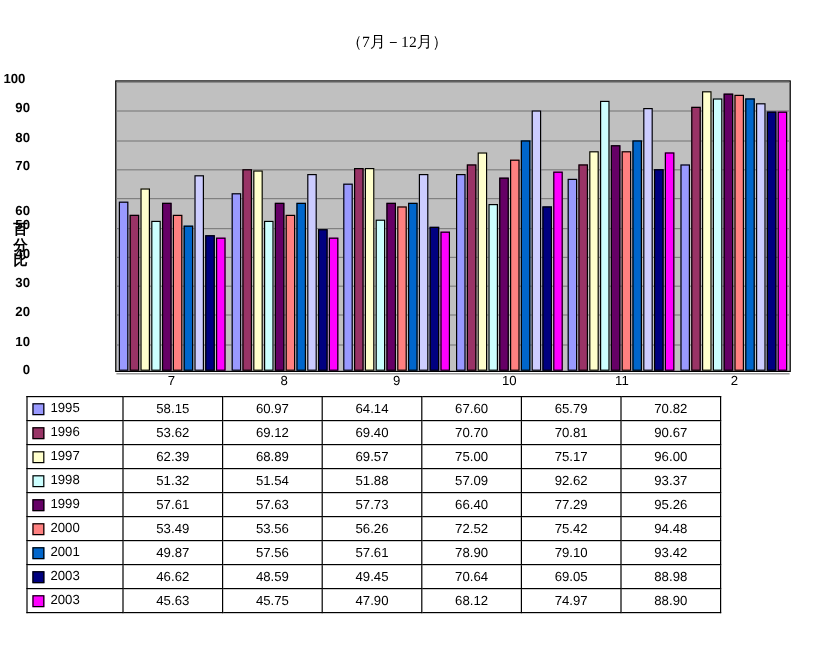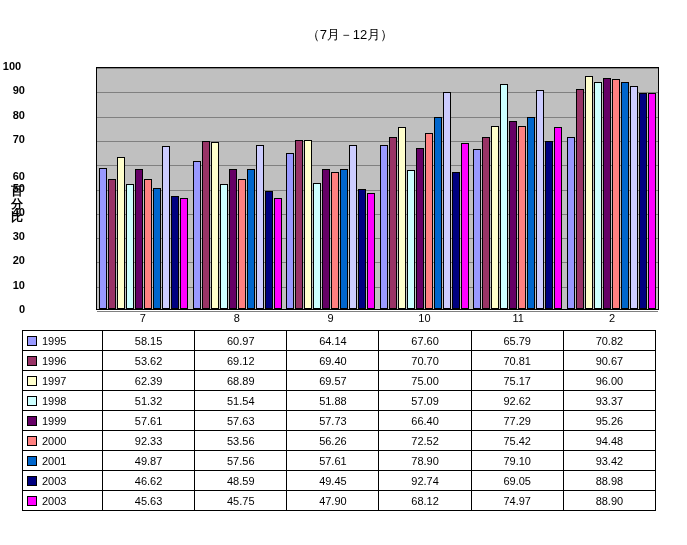--- a/index.html
+++ b/index.html
@@ -1,21 +1,21 @@
 <!DOCTYPE html>
 <html><head>
 <meta charset="utf-8">
 <style>
   html,body{margin:0;padding:0;background:#ffffff;}
   body{width:687px;height:545px;font-family:"Liberation Sans",sans-serif;position:relative;overflow:hidden;}
   #frame{position:absolute;left:0;top:0;width:687px;height:545px;}
 
   
-  .title{position:absolute;left:220px;top:22px;width:260px;text-align:center;
-         font-size:13px;color:#000;line-height:26px;}
+  .title{position:absolute;left:201px;top:22px;width:260px;text-align:center;
+         font-size:13px;color:#000;line-height:26px;font-family:Liberation Serif, serif;}
 
   
   .ylabel{position:absolute;left:10px;top:185px;width:14px;font-size:12px;font-weight:bold;
           color:#000;line-height:13px;text-align:center;}
 
   
   .plot{position:absolute;left:96px;top:67px;width:563px;height:243px;
         background:#c0c0c0;border:1px solid #000;box-sizing:border-box;}
   .gridline{position:absolute;left:0;width:100%;height:1px;background:#808080;}
   .ytick{position:absolute;right:662px;width:26px;text-align:right;font-size:11px;
@@ -23,21 +23,21 @@
 
   .groups{position:absolute;left:0;top:0;width:100%;height:100%;display:flex;}
   .group{flex:1 1 0;display:flex;align-items:flex-end;justify-content:center;gap:0px;height:100%;
          position:relative;}
   .bar{width:8px;margin:0 0.5px;}
 
   .xlabels{position:absolute;left:96px;top:312px;width:563px;height:16px;display:flex;}
   .xlab{flex:1 1 0;text-align:center;font-size:11px;color:#000;}
 
   
-  table{position:absolute;left:22px;top:330px;width:634px;border-collapse:collapse;
+  table{position:absolute;left:22px;top:330px;width:579px;border-collapse:collapse;
         table-layout:fixed;}
   td{border:1px solid #000;height:19px;font-size:11px;color:#000;padding:0;}
   td.serieslab{width:75px;padding-left:4px;white-space:nowrap;}
   td.val{text-align:center;}
   .swatch{display:inline-block;width:8px;height:8px;border:1px solid #000;
           margin-right:5px;vertical-align:middle;}
   .sname{vertical-align:middle;}
 </style>
 </head>
 <body>
@@ -203,42 +203,42 @@
           <td class="serieslab"><span class="swatch" style="background: rgb(102, 0, 102);"></span><span class="sname">1999</span></td>
           <td class="val">57.61</td>
           <td class="val">57.63</td>
           <td class="val">57.73</td>
           <td class="val">66.40</td>
           <td class="val">77.29</td>
           <td class="val">95.26</td>
         </tr>
         <tr>
           <td class="serieslab"><span class="swatch" style="background: rgb(255, 128, 128);"></span><span class="sname">2000</span></td>
-          <td class="val">92.33</td>
+          <td class="val">53.49</td>
           <td class="val">53.56</td>
           <td class="val">56.26</td>
           <td class="val">72.52</td>
           <td class="val">75.42</td>
           <td class="val">94.48</td>
         </tr>
         <tr>
           <td class="serieslab"><span class="swatch" style="background: rgb(0, 102, 204);"></span><span class="sname">2001</span></td>
           <td class="val">49.87</td>
           <td class="val">57.56</td>
           <td class="val">57.61</td>
           <td class="val">78.90</td>
           <td class="val">79.10</td>
           <td class="val">93.42</td>
         </tr>
         <tr>
           <td class="serieslab"><span class="swatch" style="background: rgb(0, 0, 128);"></span><span class="sname">2003</span></td>
           <td class="val">46.62</td>
           <td class="val">48.59</td>
           <td class="val">49.45</td>
-          <td class="val">92.74</td>
+          <td class="val">70.64</td>
           <td class="val">69.05</td>
           <td class="val">88.98</td>
         </tr>
         <tr>
           <td class="serieslab"><span class="swatch" style="background: rgb(255, 0, 255);"></span><span class="sname">2003</span></td>
           <td class="val">45.63</td>
           <td class="val">45.75</td>
           <td class="val">47.90</td>
           <td class="val">68.12</td>
           <td class="val">74.97</td>

